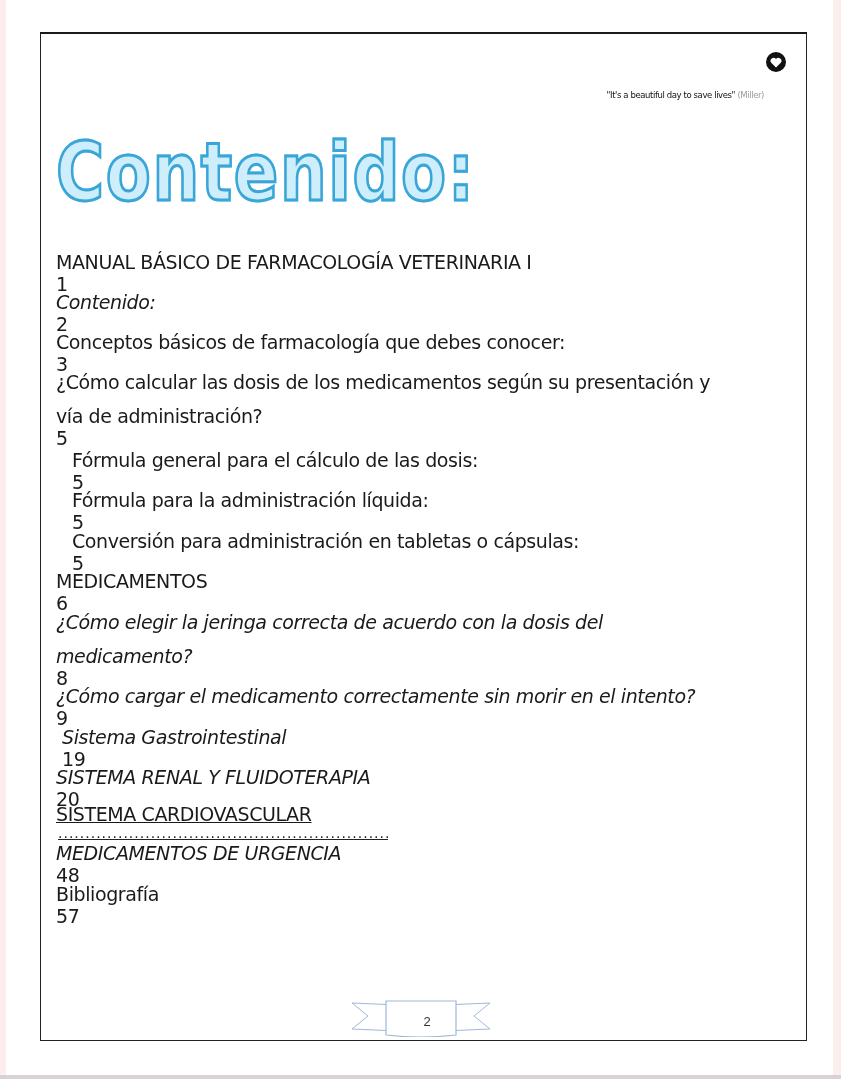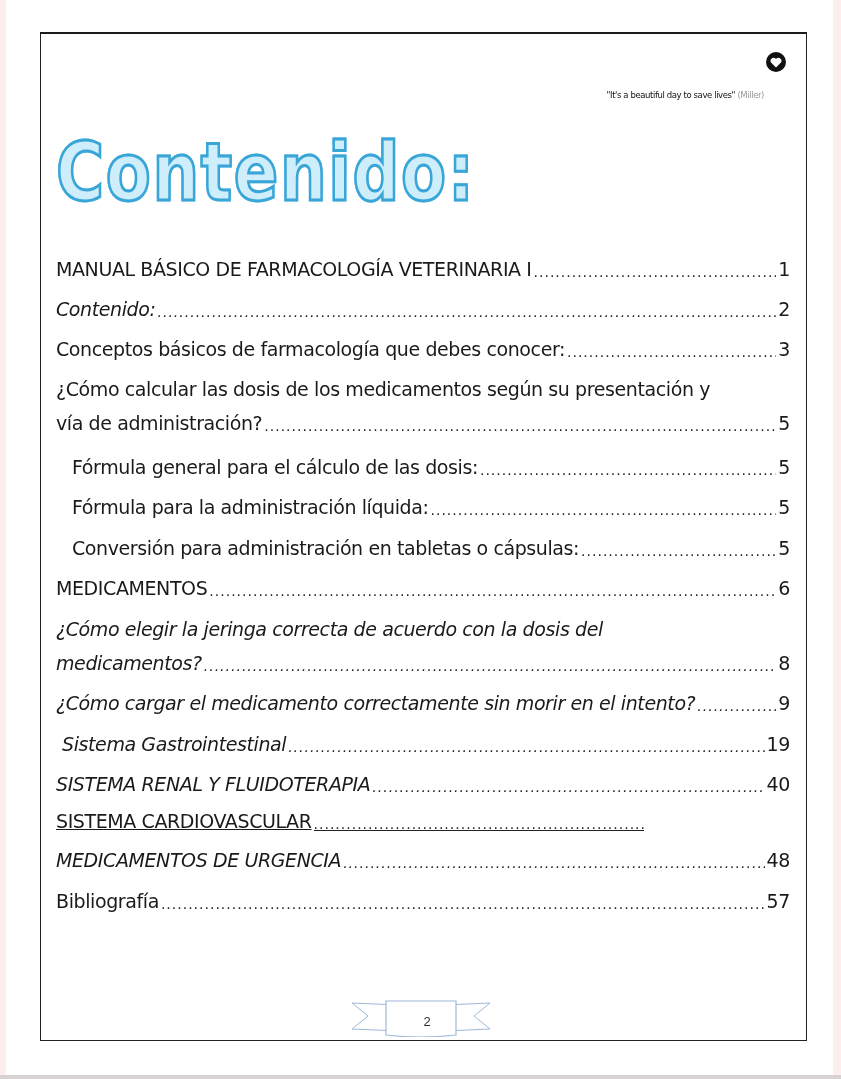--- a/index.html
+++ b/index.html
@@ -36,21 +36,21 @@
     background:linear-gradient(#3ea8dc, #c9eefc);
     -webkit-background-clip:text; background-clip:text;
   }
   .title span { -webkit-text-fill-color:#cfeefc; }
   .toc { position:absolute; left:56px; top:251px; width:734px; }
   .toc-entry {
     position:absolute; left:0; width:734px;
     font-family:"DejaVu Sans", sans-serif; font-size:19px; color:#1a1a1a;
     letter-spacing:-0.4px;
   }
-  .toc-line { display:flex; align-items:flex-end; white-space:nowrap; height:29px; }
+  .toc-line { display:flex; align-items:flex-start; white-space:nowrap; height:29px;flex-direction:column; }
   .toc-line .leader {
     flex:1; overflow:hidden; margin:0 2px;
     font-size:14px; letter-spacing:1px; color:#222;
   }
   .toc-line .leader::after { content:"........................................................................................................................................................................................"; }
   .toc-line .pg { text-align:right; }
   .italic { font-style:italic; }
   .indent1 { left:16px; width:718px; }
   .indent-s { left:6px; width:728px; }
   .underline-entry { text-decoration:underline; }
@@ -151,21 +151,21 @@
         <span class="leader"></span>
         <span class="pg">6</span>
       </div>
   </div>
 
   <div class="toc-entry italic" style="top:360px">
     <div class="toc-line">
         <span>¿Cómo elegir la jeringa correcta de acuerdo con la dosis del</span>
       </div>
     <div class="toc-line" style="margin-top:5px">
-        <span>medicamentos?</span>
+        <span>medicamento?</span>
         <span class="leader"></span>
         <span class="pg" style="font-style:normal">8</span>
       </div>
   </div>
 
   <div class="toc-entry italic" style="top:434px">
     <div class="toc-line">
         <span>¿Cómo cargar el medicamento correctamente sin morir en el intento?</span>
         <span class="leader"></span>
         <span class="pg" style="font-style:normal">9</span>
@@ -177,21 +177,21 @@
         <span>Sistema Gastrointestinal</span>
         <span class="leader"></span>
         <span class="pg" style="font-style:normal">19</span>
       </div>
   </div>
 
   <div class="toc-entry italic" style="top:515px">
     <div class="toc-line">
         <span>SISTEMA RENAL Y FLUIDOTERAPIA</span>
         <span class="leader"></span>
-        <span class="pg" style="font-style:normal">40</span>
+        <span class="pg" style="font-style:normal">20</span>
       </div>
   </div>
 
   <div class="toc-entry underline-entry" style="top:552px">
     <div class="toc-line">
         <span>SISTEMA CARDIOVASCULAR</span>
         <span class="leader"></span>
       </div>
   </div>
 

